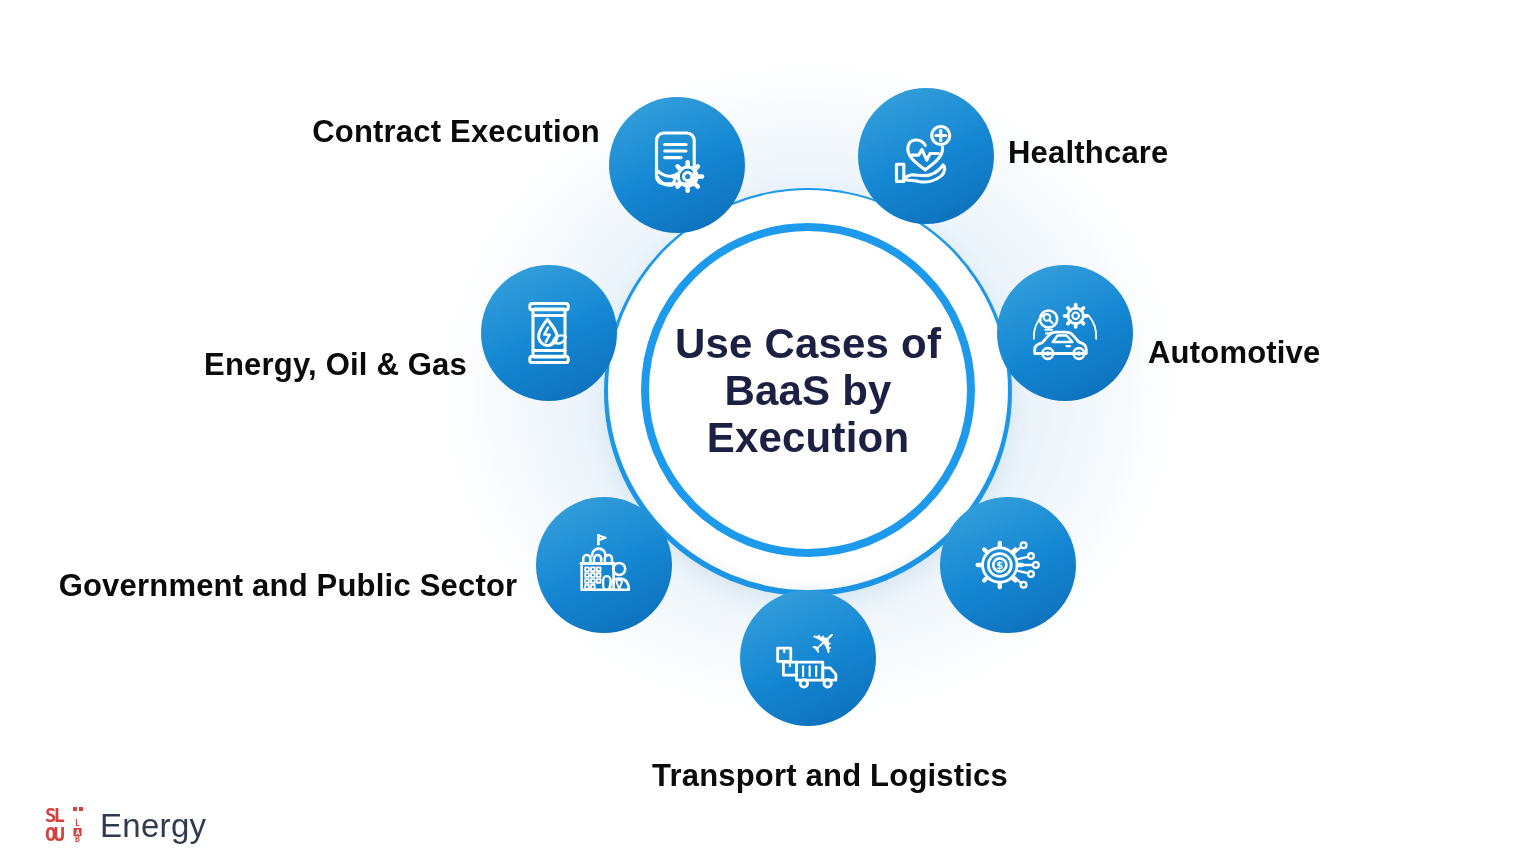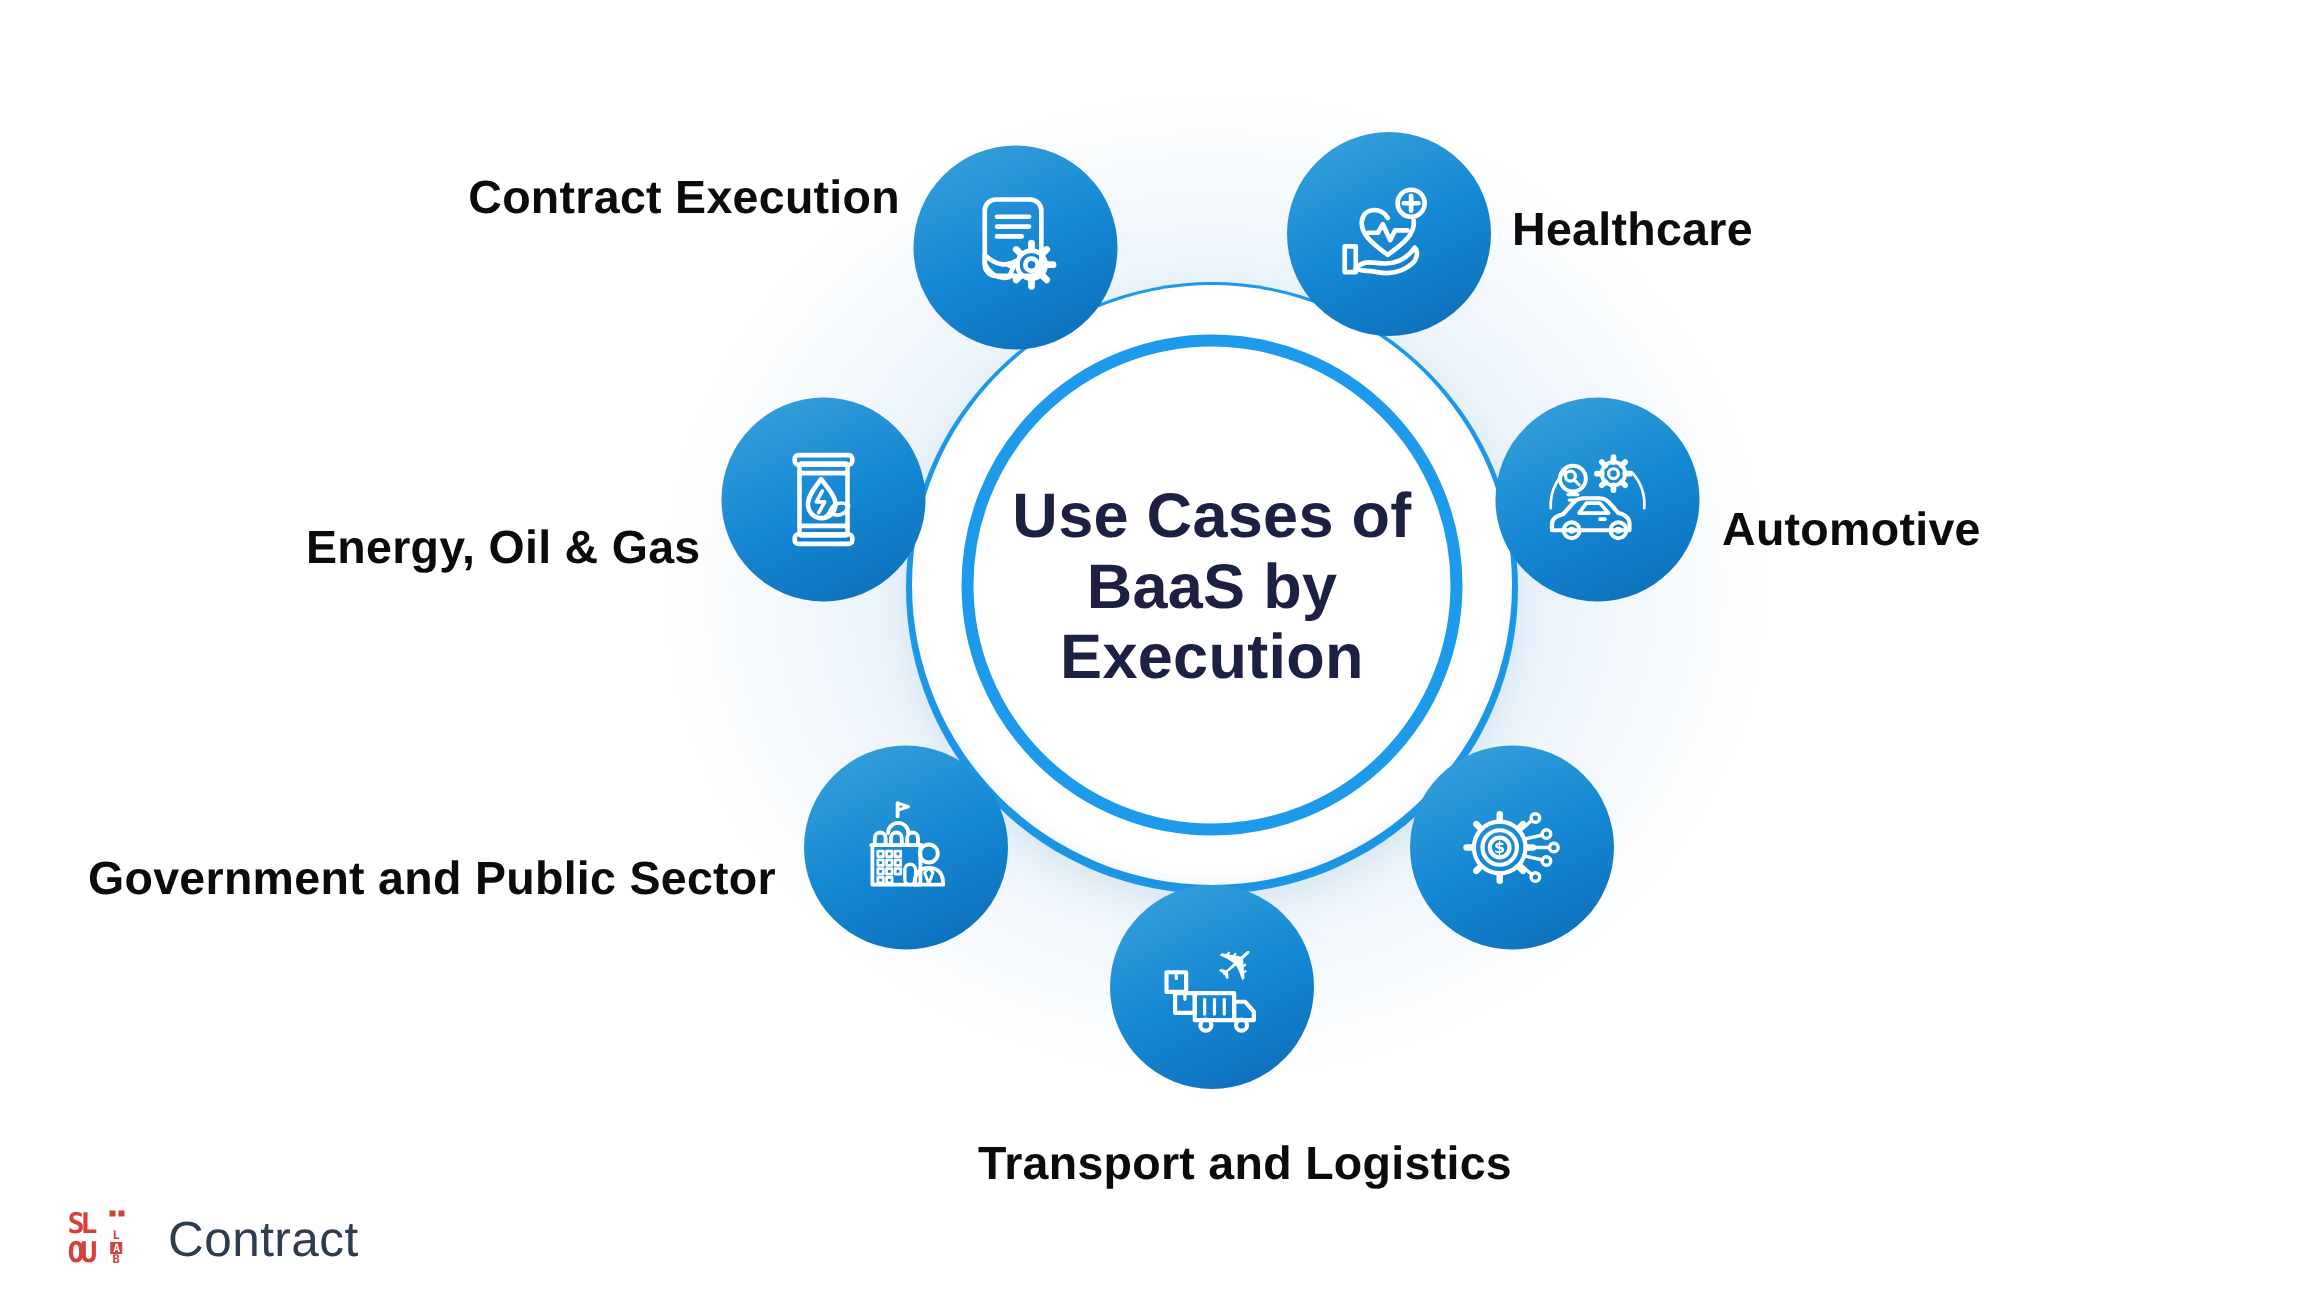--- a/index.html
+++ b/index.html
@@ -40,21 +40,21 @@
     display:flex; align-items:center; justify-content:center;
   }
   .node svg { display:block; }
   
   .label {
     position:absolute; color:#0b0b0e; font-size:31px; font-weight:600;
     line-height:47px; letter-spacing:0.2px; white-space:nowrap;
   }
   .label.wrap { white-space:normal; text-align:center; }
   
-  .logo { position:absolute; left:44px; top:804px; display:flex; align-items:center; gap:24px; }
+  .logo { position:absolute; left:44px; top:804px; display:flex; align-items:center; gap:12px; }
   .logo-text { color:#2e3c4e; font-size:33px; font-weight:500; letter-spacing:0.3px; }
 </style>
 </head>
 <body>
 
 <div class="canvas">
 
   <div class="glow"></div>
 
   <div class="ring-outer">
@@ -236,16 +236,16 @@
         <text x="1" y="18" font-size="19" letter-spacing="-3">SL</text>
         <text x="1" y="37" font-size="19" letter-spacing="-3">OU</text>
         <rect x="29" y="3" width="4" height="4"></rect>
         <rect x="35" y="3" width="4" height="4"></rect>
         <text x="31" y="22" font-size="8">L</text>
         <rect x="29.5" y="24" width="8" height="8"></rect>
         <text x="31" y="38" font-size="8">B</text>
       </g>
       <text x="31.5" y="30.7" font-size="7.5" fill="#ffffff" font-family="DejaVu Sans Mono, monospace" font-weight="bold">A</text>
     </svg>
-    <div class="logo-text">Contract</div>
+    <div class="logo-text">Energy</div>
   </div>
 
 </div>
 
 </body></html>

